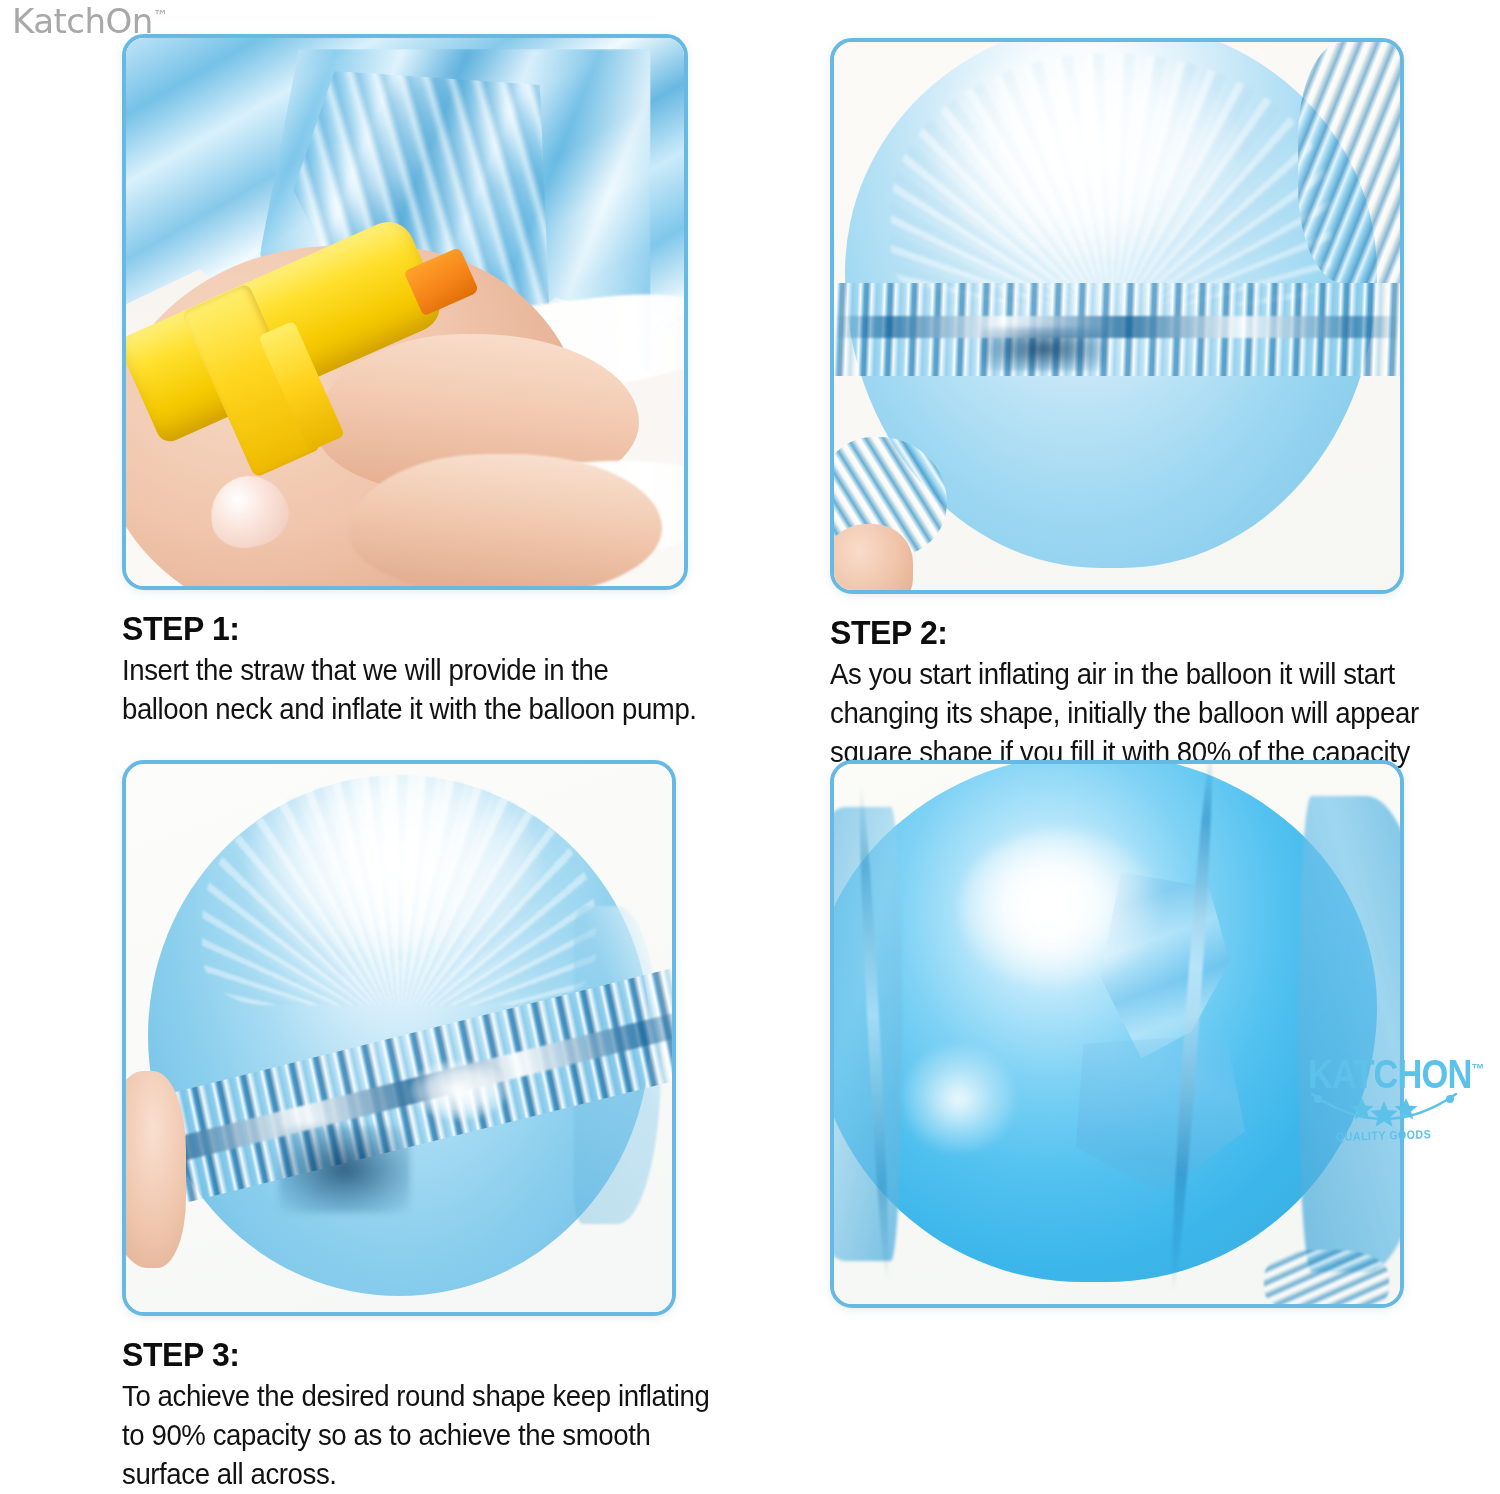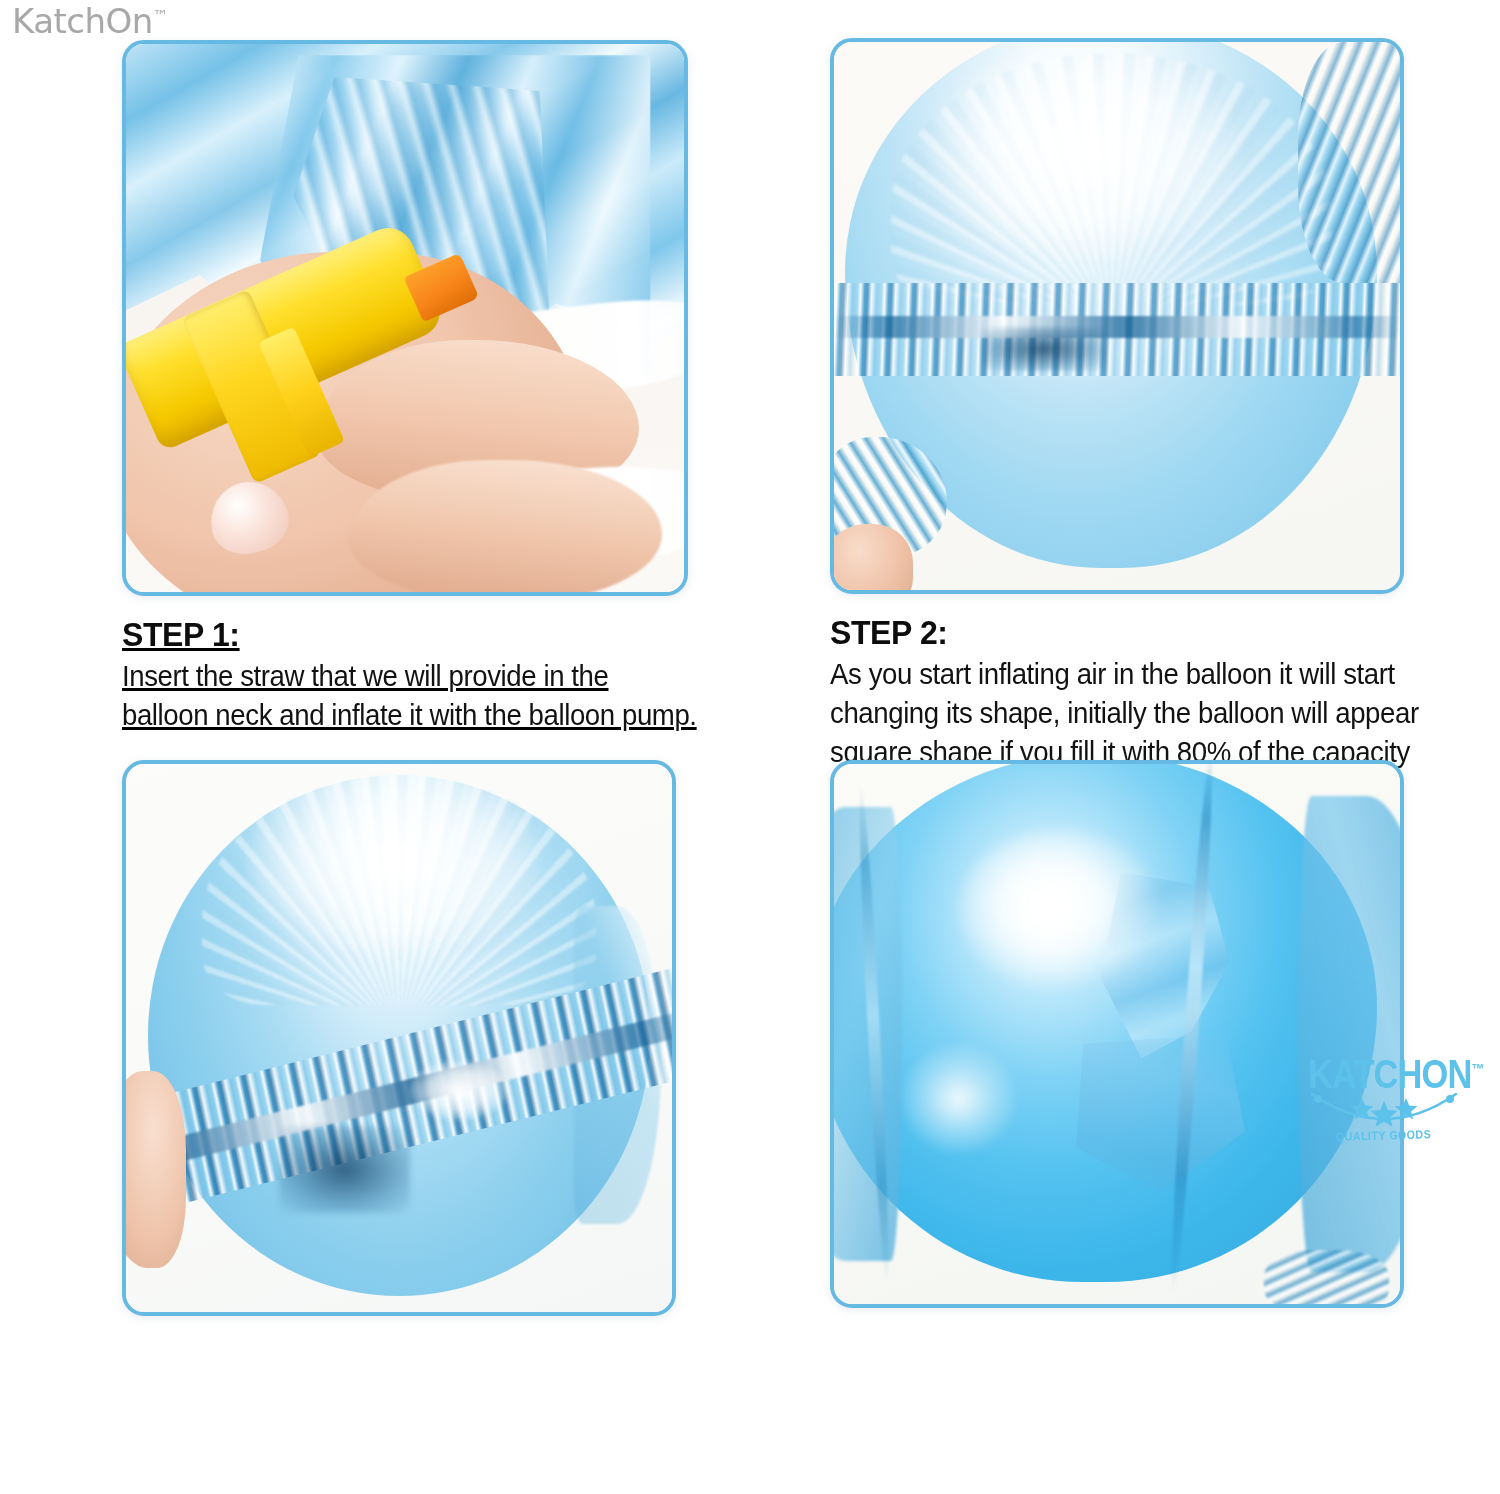--- a/index.html
+++ b/index.html
@@ -35,21 +35,21 @@
   }
   .brand-top .tm {
     font-size: 15px;
     vertical-align: super;
     letter-spacing: 0;
   }
 
   
   .cell { position: absolute; }
 
-  #cell-1 { left: 100px;  top: 40px;   width: 620px;  height: 712px; text-decoration: underline; }
+  #cell-1 { left: 100px;  top: 34px;   width: 620px;  height: 712px; }
   #cell-2 { left: 812px;  top: 38px;   width: 630px;  height: 712px; }
   #cell-3 { left: 100px;  top: 760px;  width: 620px;  height: 734px; }
   #cell-4 { left: 812px;  top: 760px;  width: 630px;  height: 734px; }
 
   
   .photo-frame {
     position: relative;
     border: 4px solid #66B9E2;
     border-radius: 22px;
     overflow: hidden;
@@ -595,20 +595,28 @@
         <div class="p3-rad"></div>
         <div class="p3-tophi"></div>
         <div class="p3-rightfold"></div>
         <div class="p3-seam"></div>
         <div class="p3-seam-core"></div>
         <div class="p3-hotspot"></div>
         <div class="p3-darkpatch"></div>
         <div class="p3-hand"></div>
       </div>
     </div>
+    <div class="caption">
+      <div class="step-title">STEP 3:</div>
+      <div class="step-body">
+        <span class="line">To achieve the desired round shape keep inflating</span>
+        <span class="line">to 90% capacity so as to achieve the smooth</span>
+        <span class="line">surface all across.</span>
+      </div>
+    </div>
   </div>
 
   <div class="cell" id="cell-4">
     <div class="photo-frame">
       <div class="photo-inner">
         <div class="p4-bg"></div>
         <div class="p4-balloon"></div>
         <div class="p4-leftpanel"></div>
         <div class="p4-sidepanel"></div>
         <div class="p4-refl"></div>

